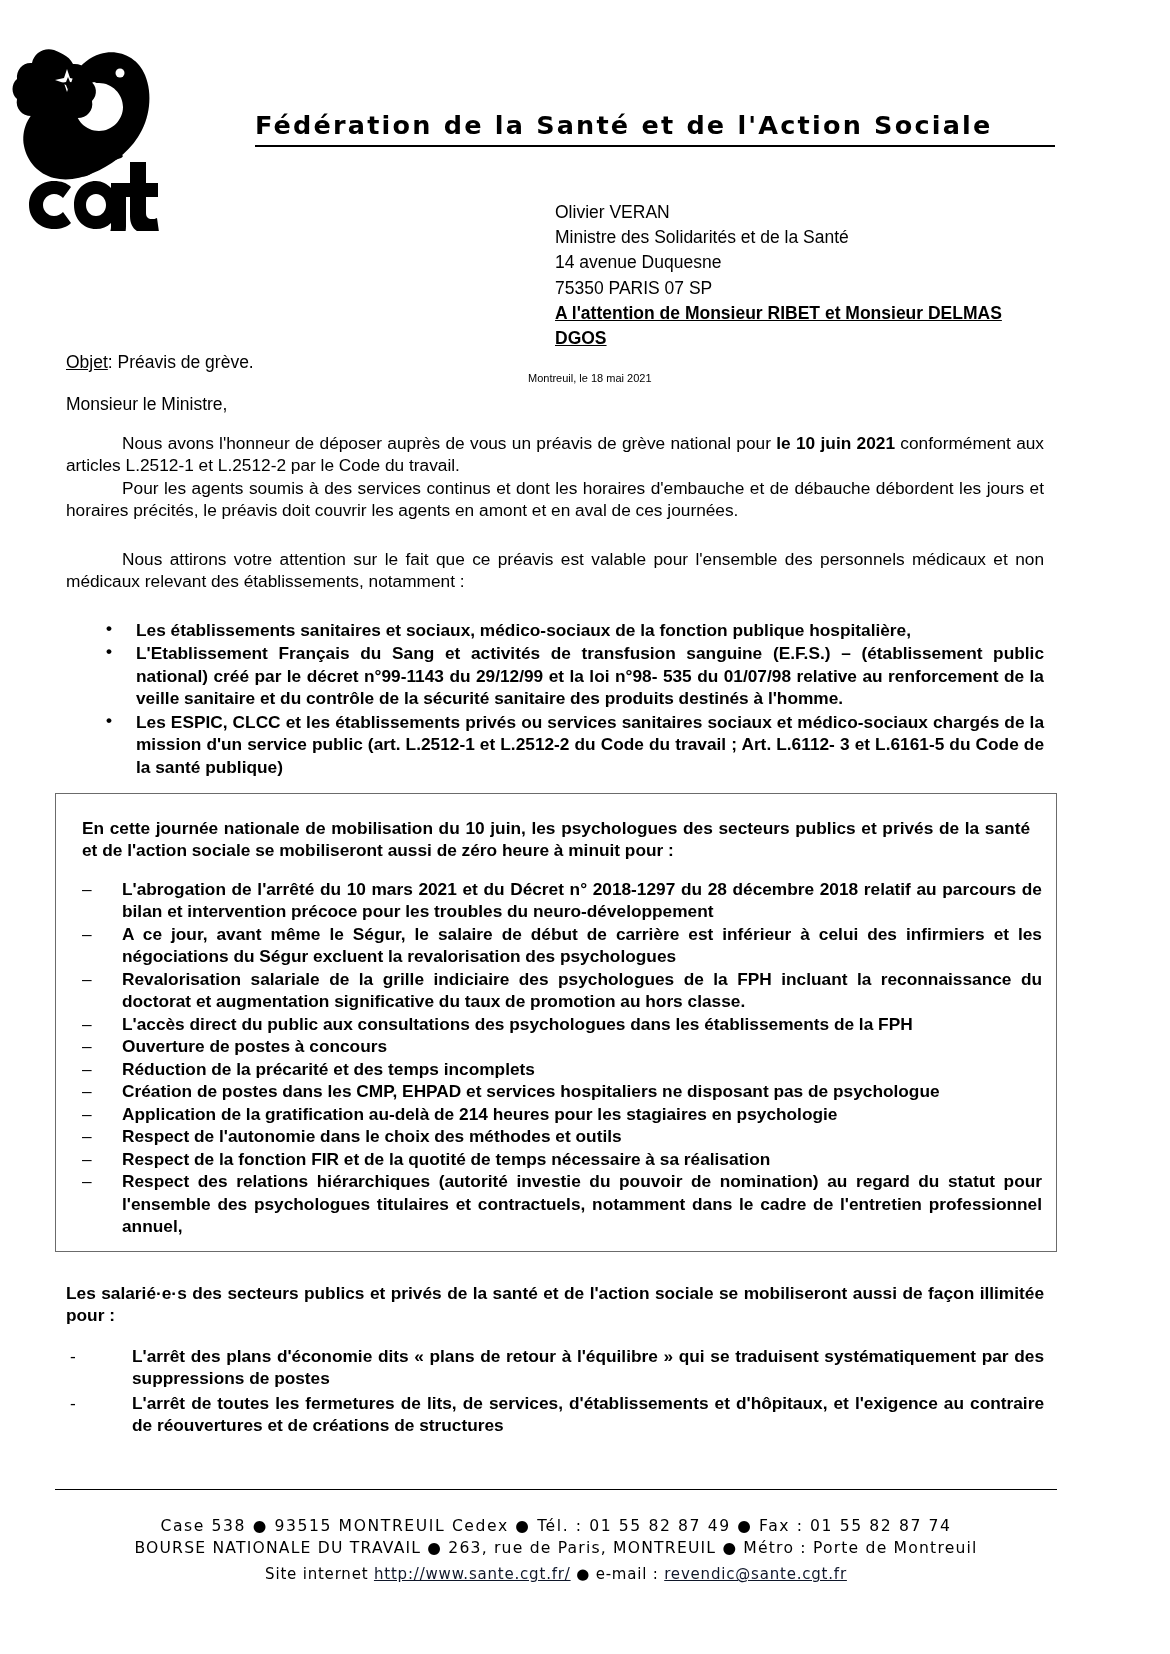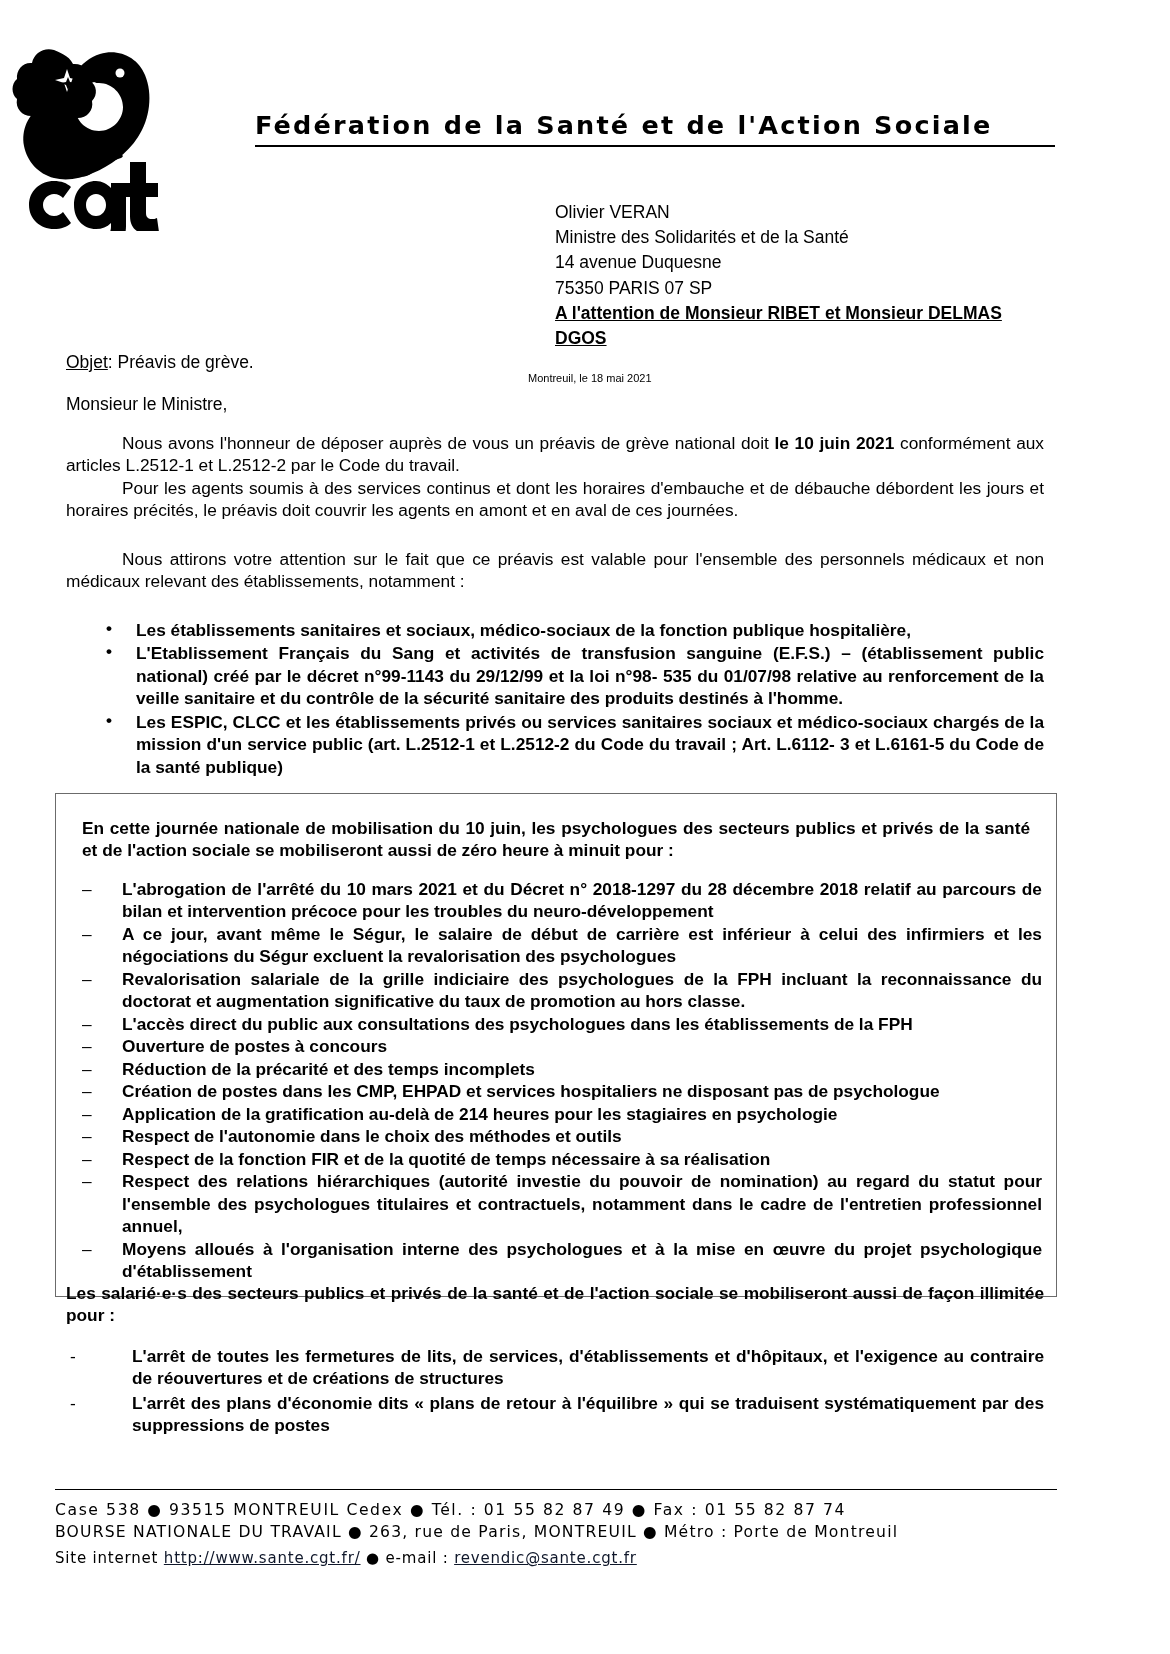--- a/index.html
+++ b/index.html
@@ -207,21 +207,22 @@
     font-weight: normal;
   }
 
   
   .footer {
     position: absolute;
     left: 55px;
     top: 1489px;
     width: 1002px;
     border-top: 1.6px solid #000;
-    padding-top: 9px;
+    padding-top: 25px;
+    text-align: center;
     font-family: "DejaVu Sans", sans-serif;
     font-size: 15.6px;
     letter-spacing: 1.6px;
     line-height: 1.42;
   }
   .footer .fline { white-space: nowrap; }
   .footer .fline2 { letter-spacing: 1.2px; }
   .footer .flast {
     margin-top: 5px;
     font-size: 15px;
@@ -293,21 +294,21 @@
   <div class="objet">
     <span class="u">Objet</span><span>: Préavis de grève.</span>
   </div>
 
   <div class="date-line">Montreuil, le 18 mai 2021</div>
 
   <div class="salutation">Monsieur le Ministre,</div>
 
   <div class="body-wrap">
 
-    <p class="para indent"><span>Nous avons l'honneur de déposer auprès de vous un préavis de grève national doit </span><b>le 10 juin 2021</b><span> conformément aux articles L.2512-1 et L.2512-2 par le Code du travail.</span></p>
+    <p class="para indent"><span>Nous avons l'honneur de déposer auprès de vous un préavis de grève national pour </span><b>le 10 juin 2021</b><span> conformément aux articles L.2512-1 et L.2512-2 par le Code du travail.</span></p>
 
     <p class="para indent">Pour les agents soumis à des services continus et dont les horaires d'embauche et de débauche débordent les jours et horaires précités, le préavis doit couvrir les agents en amont et en aval de ces journées.</p>
 
     <div class="gap-md"></div>
 
     <p class="para indent">Nous attirons votre attention sur le fait que ce préavis est valable pour l'ensemble des personnels médicaux et non médicaux relevant des établissements, notamment :</p>
 
     <div class="gap-md"></div>
 
     <ul class="disc-list">
@@ -325,29 +326,28 @@
       <li>A ce jour, avant même le Ségur, le salaire de début de carrière est inférieur à celui des infirmiers et les négociations du Ségur excluent la revalorisation des psychologues</li>
       <li>Revalorisation salariale de la grille indiciaire des psychologues de la FPH incluant la reconnaissance du doctorat et augmentation significative du taux de promotion au hors classe.</li>
       <li>L'accès direct du public aux consultations des psychologues dans les établissements de la FPH</li>
       <li>Ouverture de postes à concours</li>
       <li>Réduction de la précarité et des temps incomplets</li>
       <li>Création de postes dans les CMP, EHPAD et services hospitaliers ne disposant pas de psychologue</li>
       <li>Application de la gratification au-delà de 214 heures pour les stagiaires en psychologie</li>
       <li>Respect de l'autonomie dans le choix des méthodes et outils</li>
       <li>Respect de la fonction FIR et de la quotité de temps nécessaire à sa réalisation</li>
       <li>Respect des relations hiérarchiques (autorité investie du pouvoir de nomination) au regard du statut pour l'ensemble des psychologues titulaires et contractuels, notamment dans le cadre de l'entretien professionnel annuel,</li>
-      <li class="justified">Moyens alloués à l'organisation interne des psychologues et à la mise en œuvre du projet psychologique d'établissement</li>
     </ul>
   </div>
 
   <div class="closing">
     <p class="lead">Les salarié·e·s des secteurs publics et privés de la santé et de l'action sociale se mobiliseront aussi de façon illimitée pour :</p>
     <ul class="sq-list">
+      <li>L'arrêt des plans d'économie dits « plans de retour à l'équilibre » qui se traduisent systématiquement par des suppressions de postes</li>
       <li>L'arrêt de toutes les fermetures de lits, de services, d'établissements et d'hôpitaux, et l'exigence au contraire de réouvertures et de créations de structures</li>
-      <li>L'arrêt des plans d'économie dits « plans de retour à l'équilibre » qui se traduisent systématiquement par des suppressions de postes</li>
     </ul>
   </div>
 
   <div class="footer">
     <div class="fline">Case 538  ●  93515 MONTREUIL Cedex  ●  Tél. : 01 55 82 87 49  ●  Fax : 01 55 82 87 74</div>
     <div class="fline fline2">BOURSE NATIONALE DU TRAVAIL ● 263, rue de Paris, MONTREUIL ● Métro : Porte de Montreuil</div>
     <div class="flast">
       <span>Site internet </span><a href="#">http://www.sante.cgt.fr/</a><span> ● e-mail : </span><a href="#">revendic@sante.cgt.fr</a>
     </div>
   </div>

